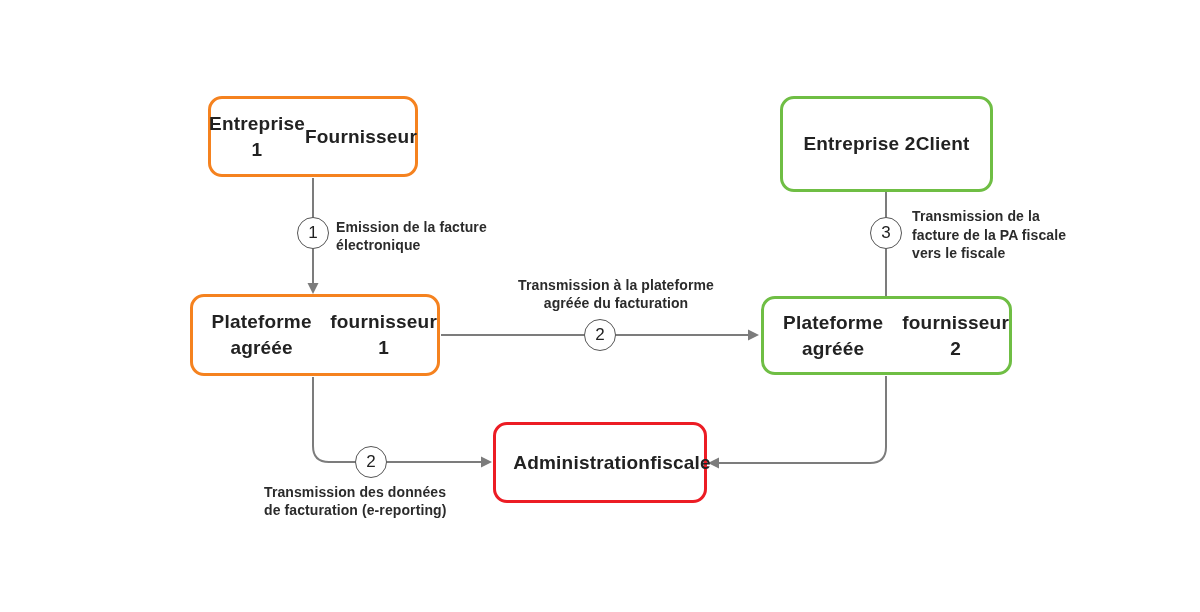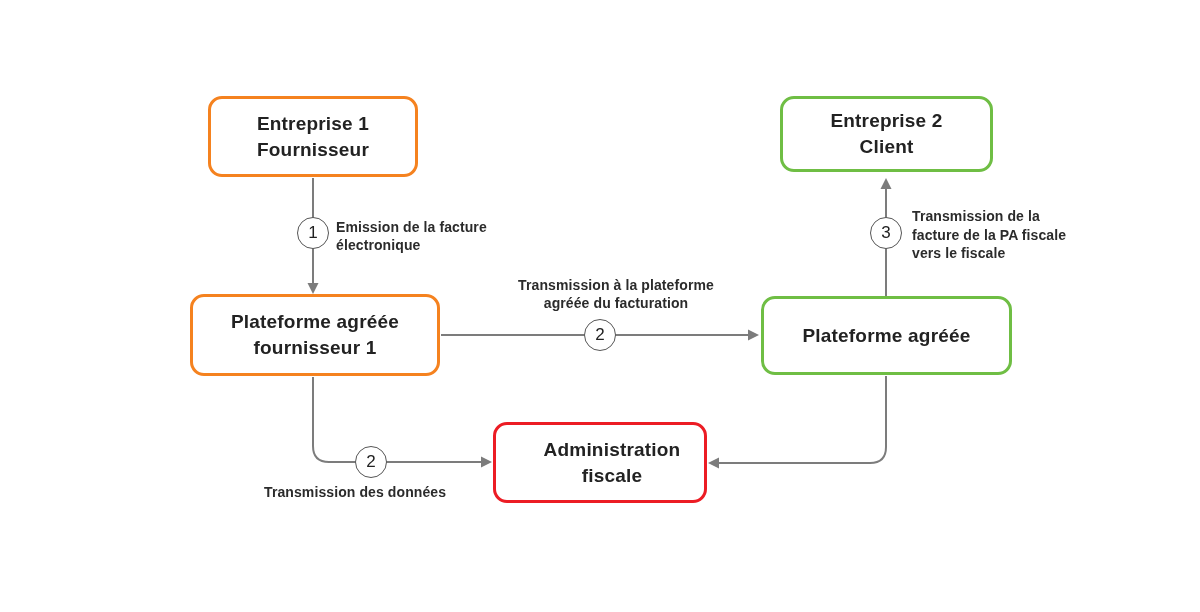--- a/index.html
+++ b/index.html
@@ -36,24 +36,23 @@
   .connectors .head {
     fill: var(--line);
     stroke: none;
   }
   .node {
     position: absolute;
     background: #ffffff;
     border: 3px solid #999;
     border-radius: 14px;
     display: flex;
-    flex-direction: column;
     align-items: center;
     justify-content: center;
-    text-align: left;
+    text-align: center;
     font-size: 19px;
     font-weight: 600;
     line-height: 26px;
     color: var(--text);
     letter-spacing: 0.2px;
   }
   .node.orange { border-color: var(--orange); }
   .node.green  { border-color: var(--green); }
   .node.red    { border-color: var(--red); }
   .badge {
@@ -103,32 +102,33 @@
 
     <path class="line" d="M886,376 V447 Q886,463 870,463 H718"></path>
     <polygon class="head" points="719,457.5 719,468.5 708,463"></polygon>
   </svg>
 
   <div class="node orange" style="left:208px; top:96px; width:210px; height:81px;">
     <span>Entreprise 1</span>
     <span>Fournisseur</span>
   </div>
 
-  <div class="node green" style="left:780px; top:96px; width:213px; height:76px;">
+  <div class="node green" style="left:780px; top:96px; width:213px; height:96px;">
     <span>Entreprise 2</span>
     <span>Client</span>
   </div>
 
   <div class="node orange" style="left:190px; top:294px; width:250px; height:82px;">
     <span>Plateforme agréée</span>
     <span>fournisseur 1</span>
   </div>
 
   <div class="node green" style="left:761px; top:296px; width:251px; height:79px;">
     <span>Plateforme agréée</span>
+    <span>fournisseur 2</span>
   </div>
 
   <div class="node red" style="left:493px; top:422px; width:214px; height:81px;padding-left:24px;">
     <span>Administration</span>
     <span>fiscale</span>
   </div>
 
   <div class="badge" style="left:297px; top:217px;">
     <span>1</span>
   </div>
@@ -153,15 +153,16 @@
   </div>
 
   <div class="flow-label" style="left:912px; top:207px; line-height:18.5px;">
     <span>Transmission de la</span>
     <span>facture de la PA fiscale</span>
     <span>vers le fiscale</span>
   </div>
 
   <div class="flow-label" style="left:264px; top:483px;">
     <span>Transmission des données</span>
+    <span>de facturation (e-reporting)</span>
   </div>
 
 </div>
 
 </body></html>

